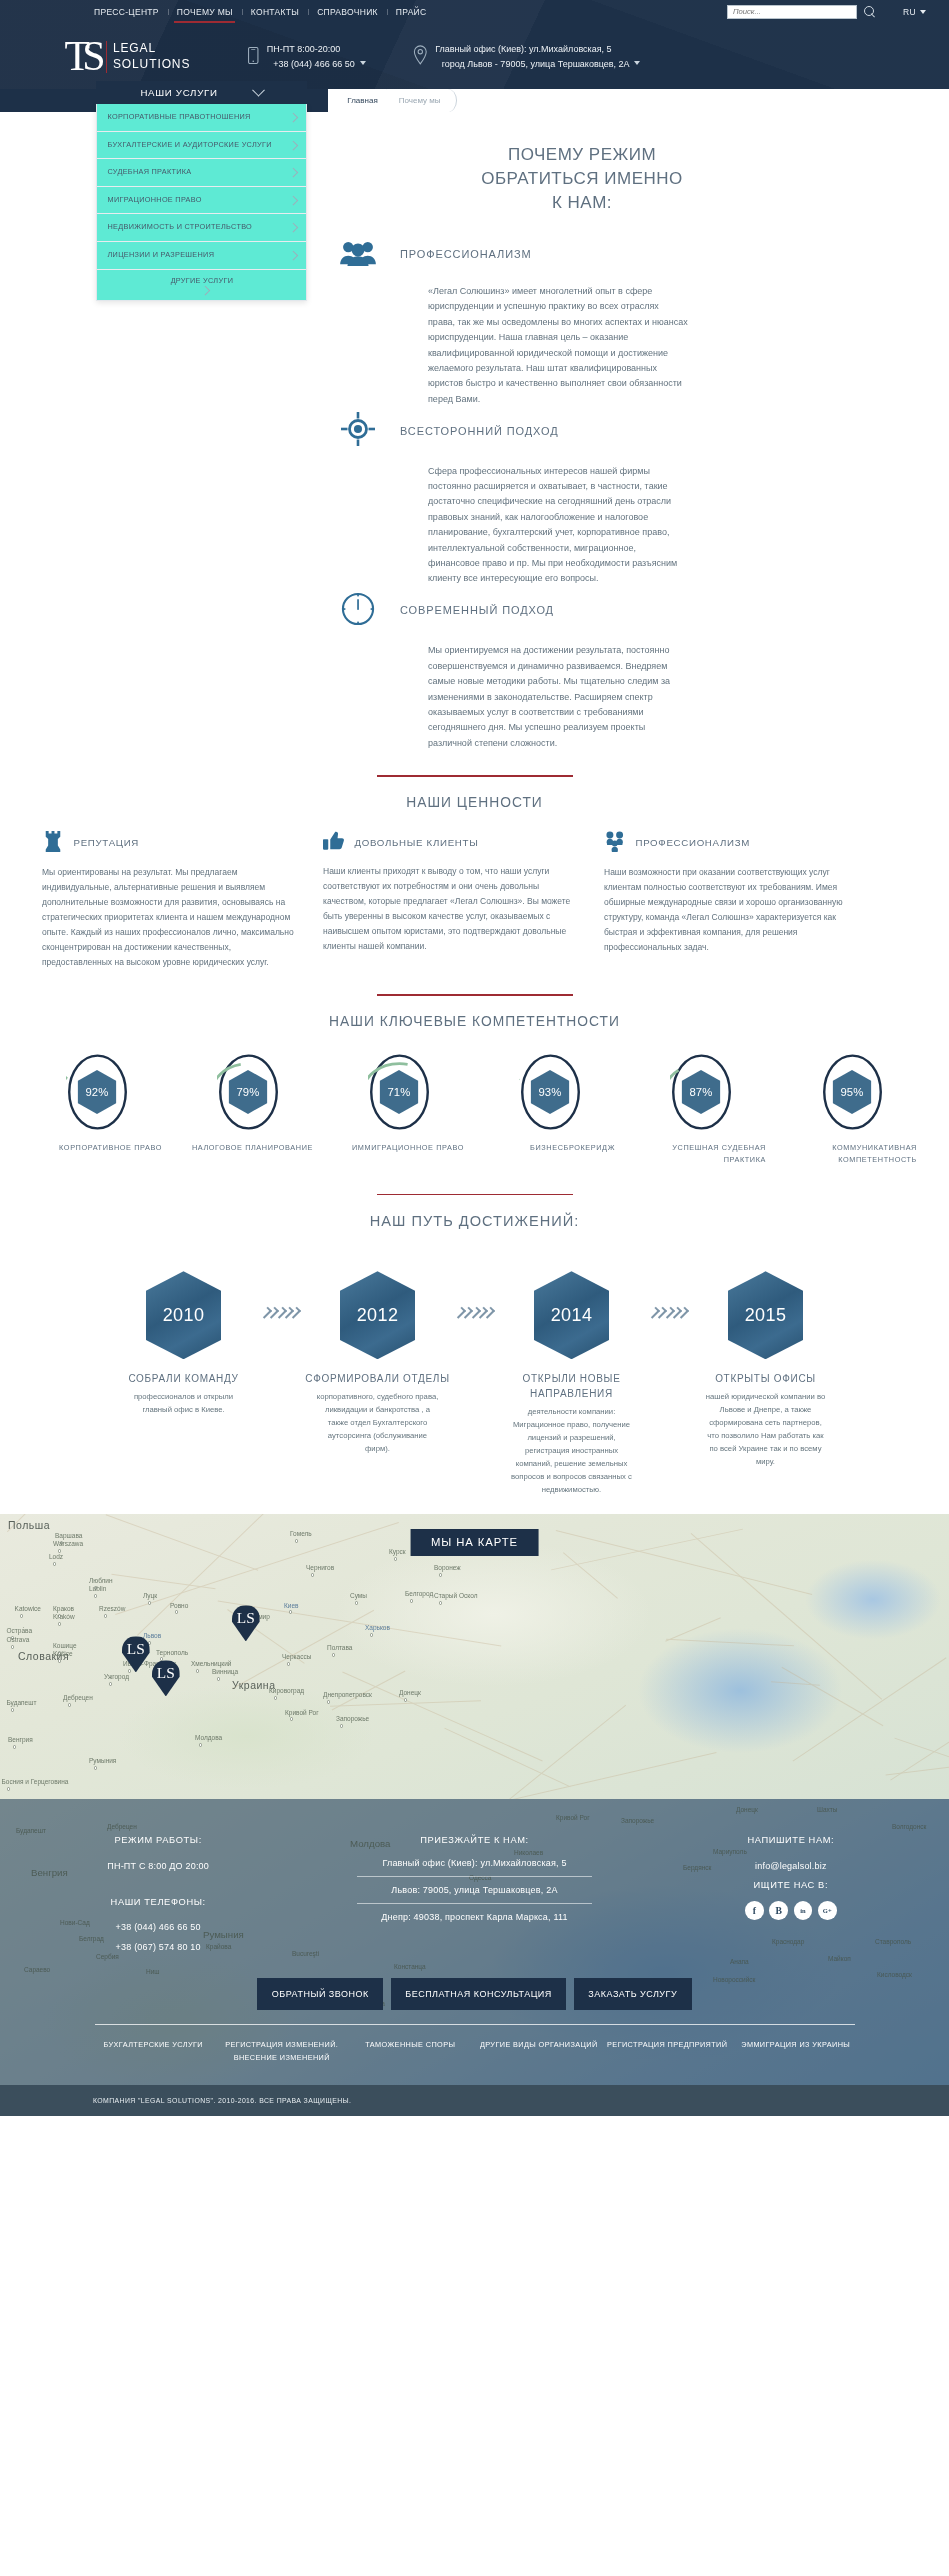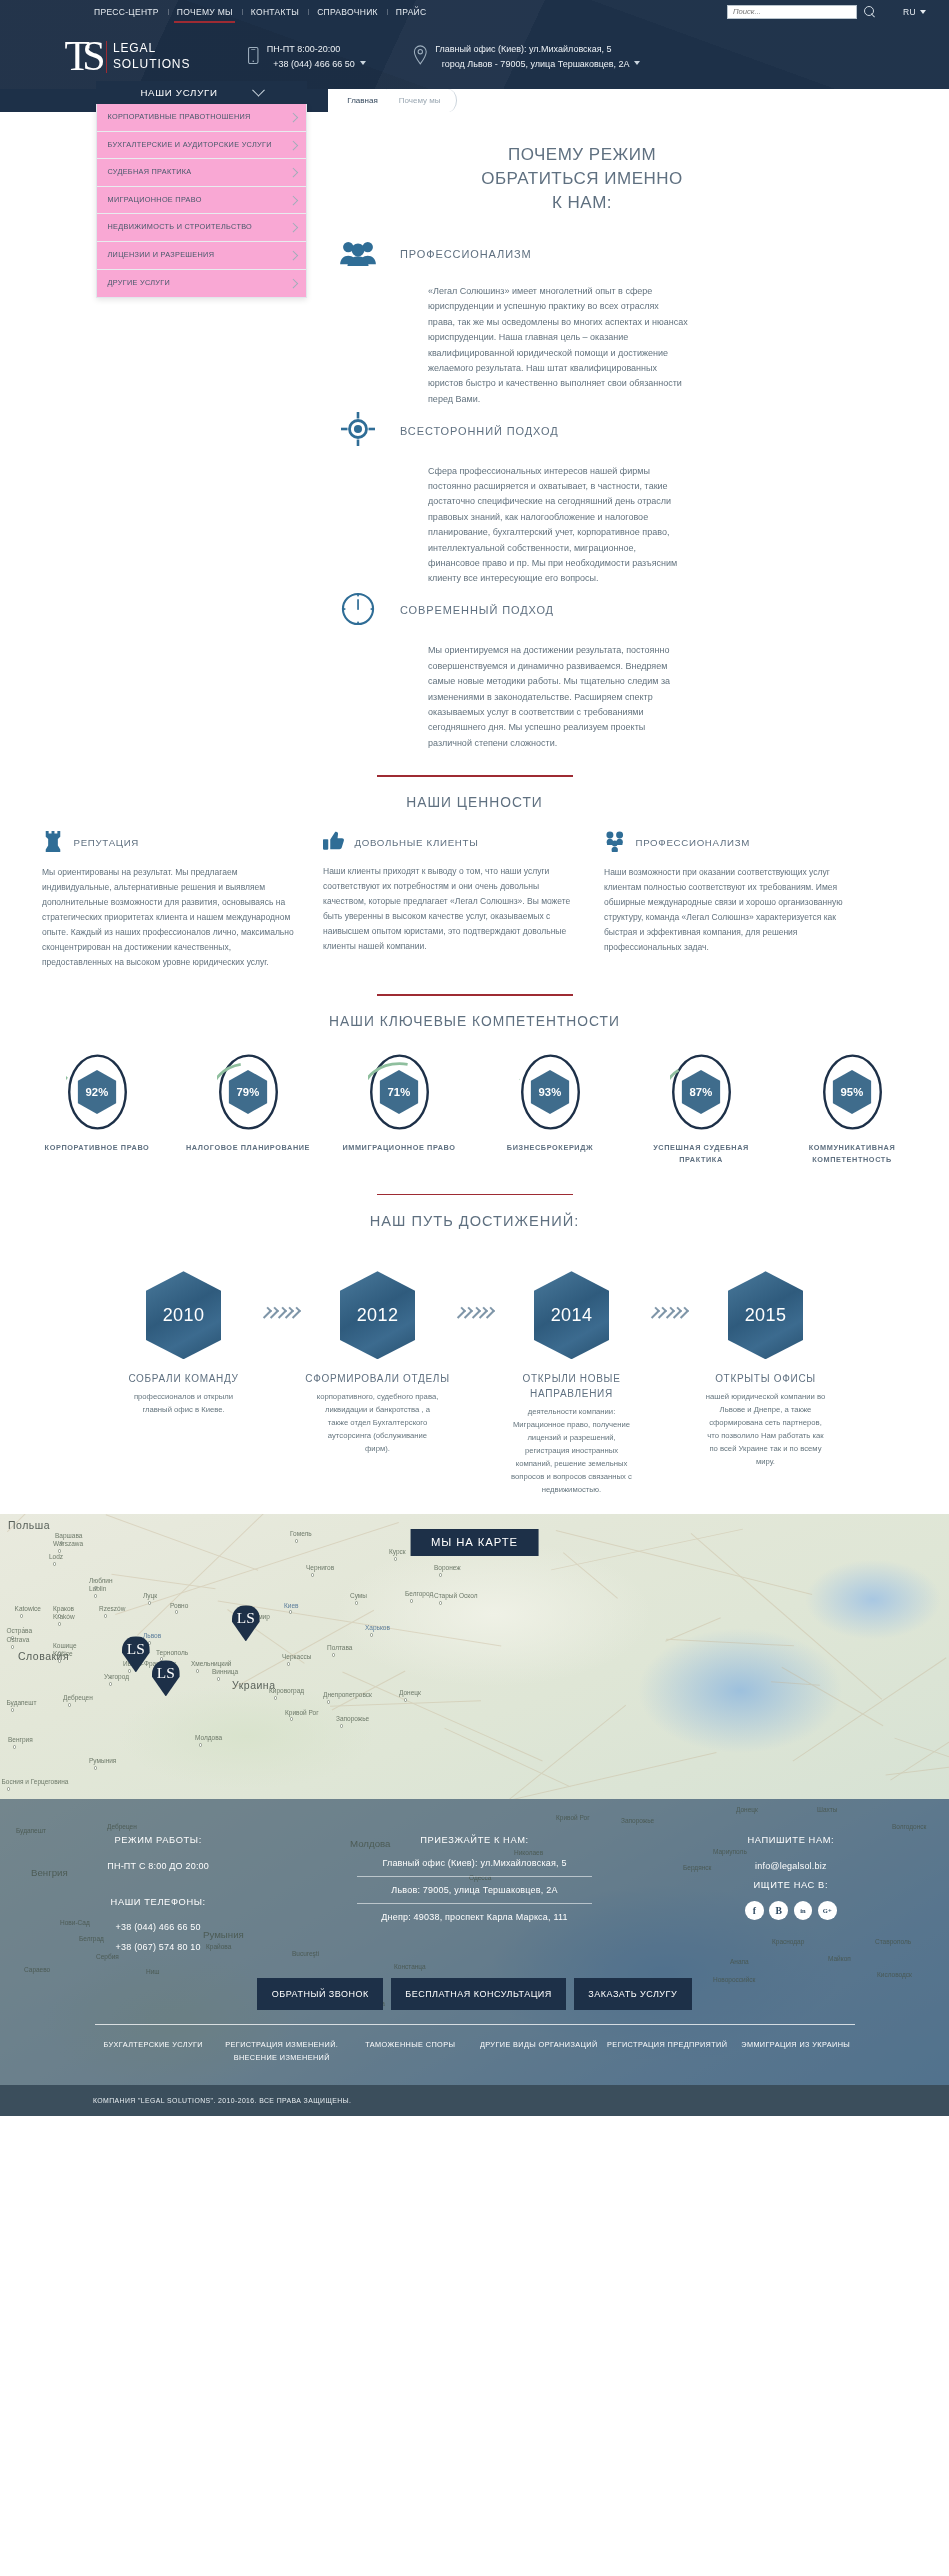--- a/index.html
+++ b/index.html
@@ -112,28 +112,28 @@
   .services {
     position: absolute; left: 96px; top: 81px; width: 211px; z-index: 30;
   }
   .services-head {
     height: 23px; background:#1d3048; color:#fff;
     display:flex; align-items:center; justify-content:center; gap: 36px;
     font-size: 9.7px; letter-spacing: 0.7px; cursor:pointer;
     position: relative;
   }
   .chev-down { width:9px;height:9px;border-right:1.3px solid #cfd9e2;border-bottom:1.3px solid #cfd9e2;transform:rotate(45deg) translate(-1.6px,-1.6px); }
-  .services-list { background:#f9a8d4; border:0.8px solid #e2e7ec; border-top:none; box-shadow:0 1.6px 5.7px rgba(0,0,0,.10); }
+  .services-list { background:#5eead4; border:0.8px solid #e2e7ec; border-top:none; box-shadow:0 1.6px 5.7px rgba(0,0,0,.10); }
   .service-item {
     display:flex; align-items:center; justify-content:space-between;
     padding: 6.5px 9.7px 6.5px 10.5px; border-bottom:0.8px solid #e8ecef;
     font-size: 7.3px; color:#46586a; letter-spacing:0.3px; line-height: 10.5px;
     cursor:pointer; min-height: 27.6px;
   }
-  .service-item:last-child { border-bottom:none; }
+  .service-item:last-child { border-bottom:none;flex-direction:column; }
   .chev-right { flex:0 0 auto; width:6.5px;height:6.5px;border-right:1.1px solid #9fadb9;border-top:1.1px solid #9fadb9;transform:rotate(45deg); margin-left:6.5px;}
 
   
   .main { padding: 21px 0 0 0; }
   .h1 {
     text-align:center; color:#5f7080; font-weight: normal;
     font-size: 17px; letter-spacing: 0.5px; line-height: 24px;
     margin: 9.7px auto 24px auto; width: 421px; padding-left: 215px;
   }
 
@@ -154,21 +154,21 @@
   .values { display:flex; gap: 23px; padding: 0 42px; }
   .value-col { width: 258px; }
   .value-head { display:flex; align-items:center; gap: 10.5px; margin-bottom: 10.5px; }
   .value-ico { color:#2f6d96; width: 21px; text-align:center; }
   .value-title { font-size: 9.7px; letter-spacing: 0.7px; color:#5f7080; }
   .value-body { font-size: 8.5px; line-height: 15px; color:#63737f; }
 
   
   .comp-wrap { padding: 0 32px; }
   .comps { display:flex; justify-content:space-between; margin-top: 24px; }
-  .comp { width: 130px; text-align:center;font-weight:bold; }
+  .comp { width: 130px; text-align:right; }
   .donut { width: 63px; height: 78px; margin: 0 auto 11.3px auto; position:relative; }
   .donut svg { display:block; }
   .hexbadge {
     position:absolute; left:50%; top:50%; transform:translate(-50%,-50%);
     width: 39px; height: 44px; background:#3f6c8c;
     clip-path: polygon(50% 0, 100% 25%, 100% 75%, 50% 100%, 0 75%, 0 25%);
     display:flex; align-items:center; justify-content:center;
     color:#fff; font-size: 11.3px; letter-spacing:0.2px;
   }
   .comp-label { font-size: 7.3px; letter-spacing: 0.6px; color:#5f7080; line-height: 12px; }

